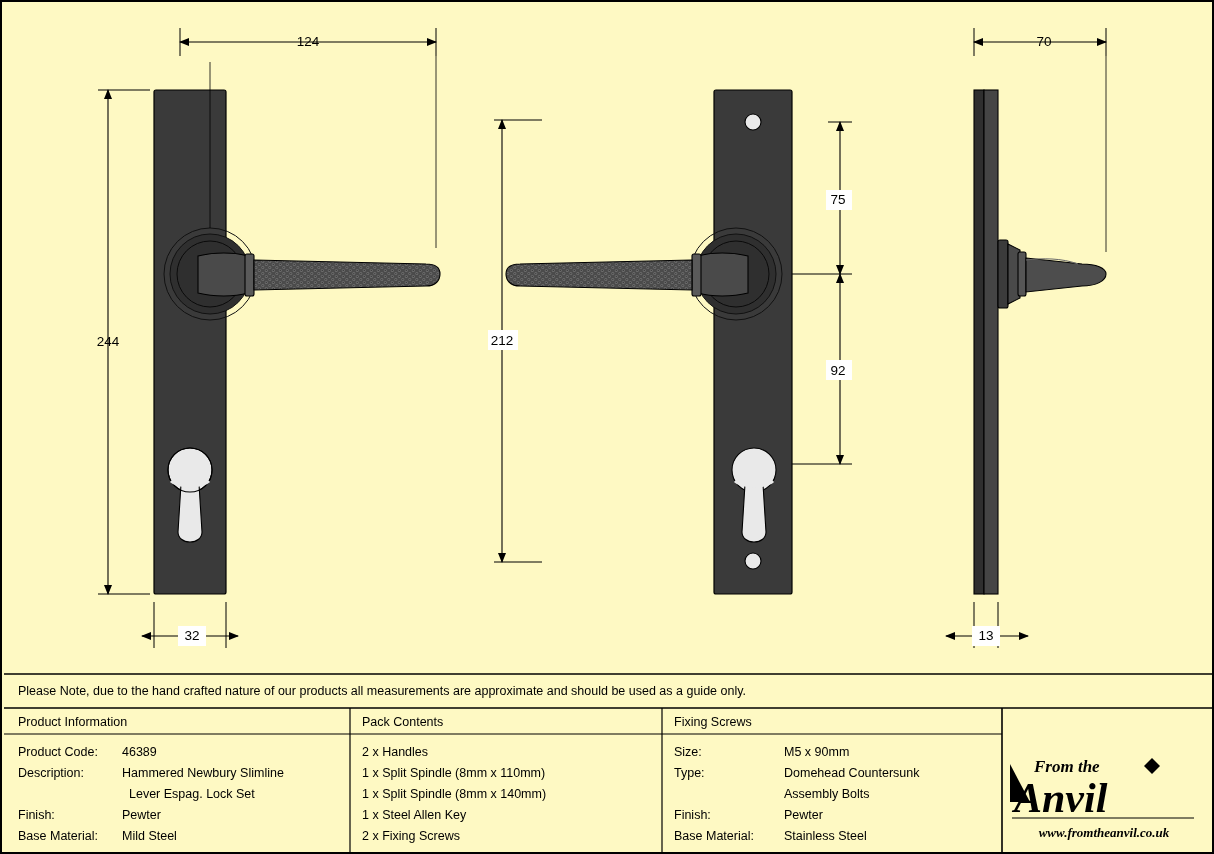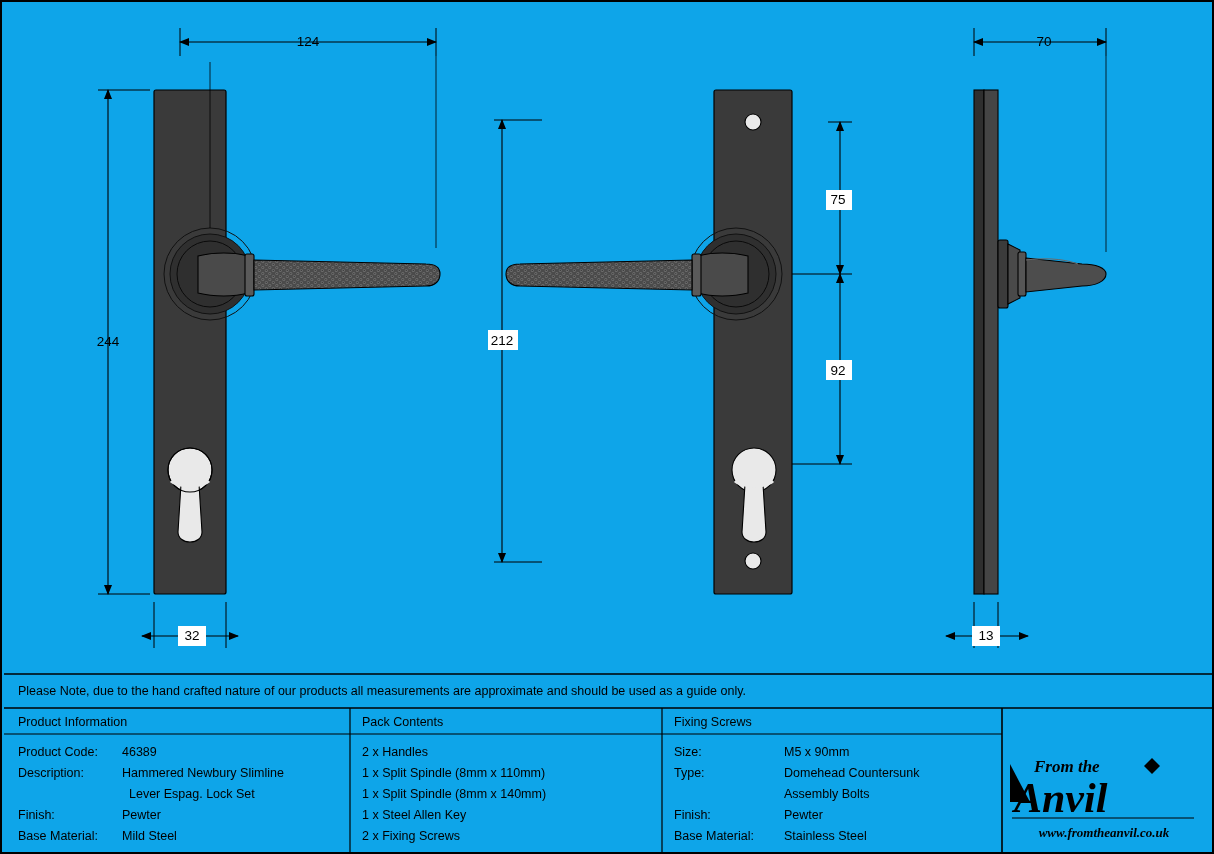--- a/index.html
+++ b/index.html
@@ -10,21 +10,21 @@
   body {
     font-family: "Liberation Sans", sans-serif;
     color: #1a1a1a;
   }
   #page {
     position: relative;
     width: 1214px;
     height: 854px;
     box-sizing: border-box;
     border: 2px solid #000;
-    background: #0ea5e9;
+    background: #fef9c3;
     overflow: hidden;
   }
   .svg-wrap {
     position: absolute;
     left: 0; top: 0;
     width: 1214px;
     height: 854px;
   }
   svg { display: block; }
 

